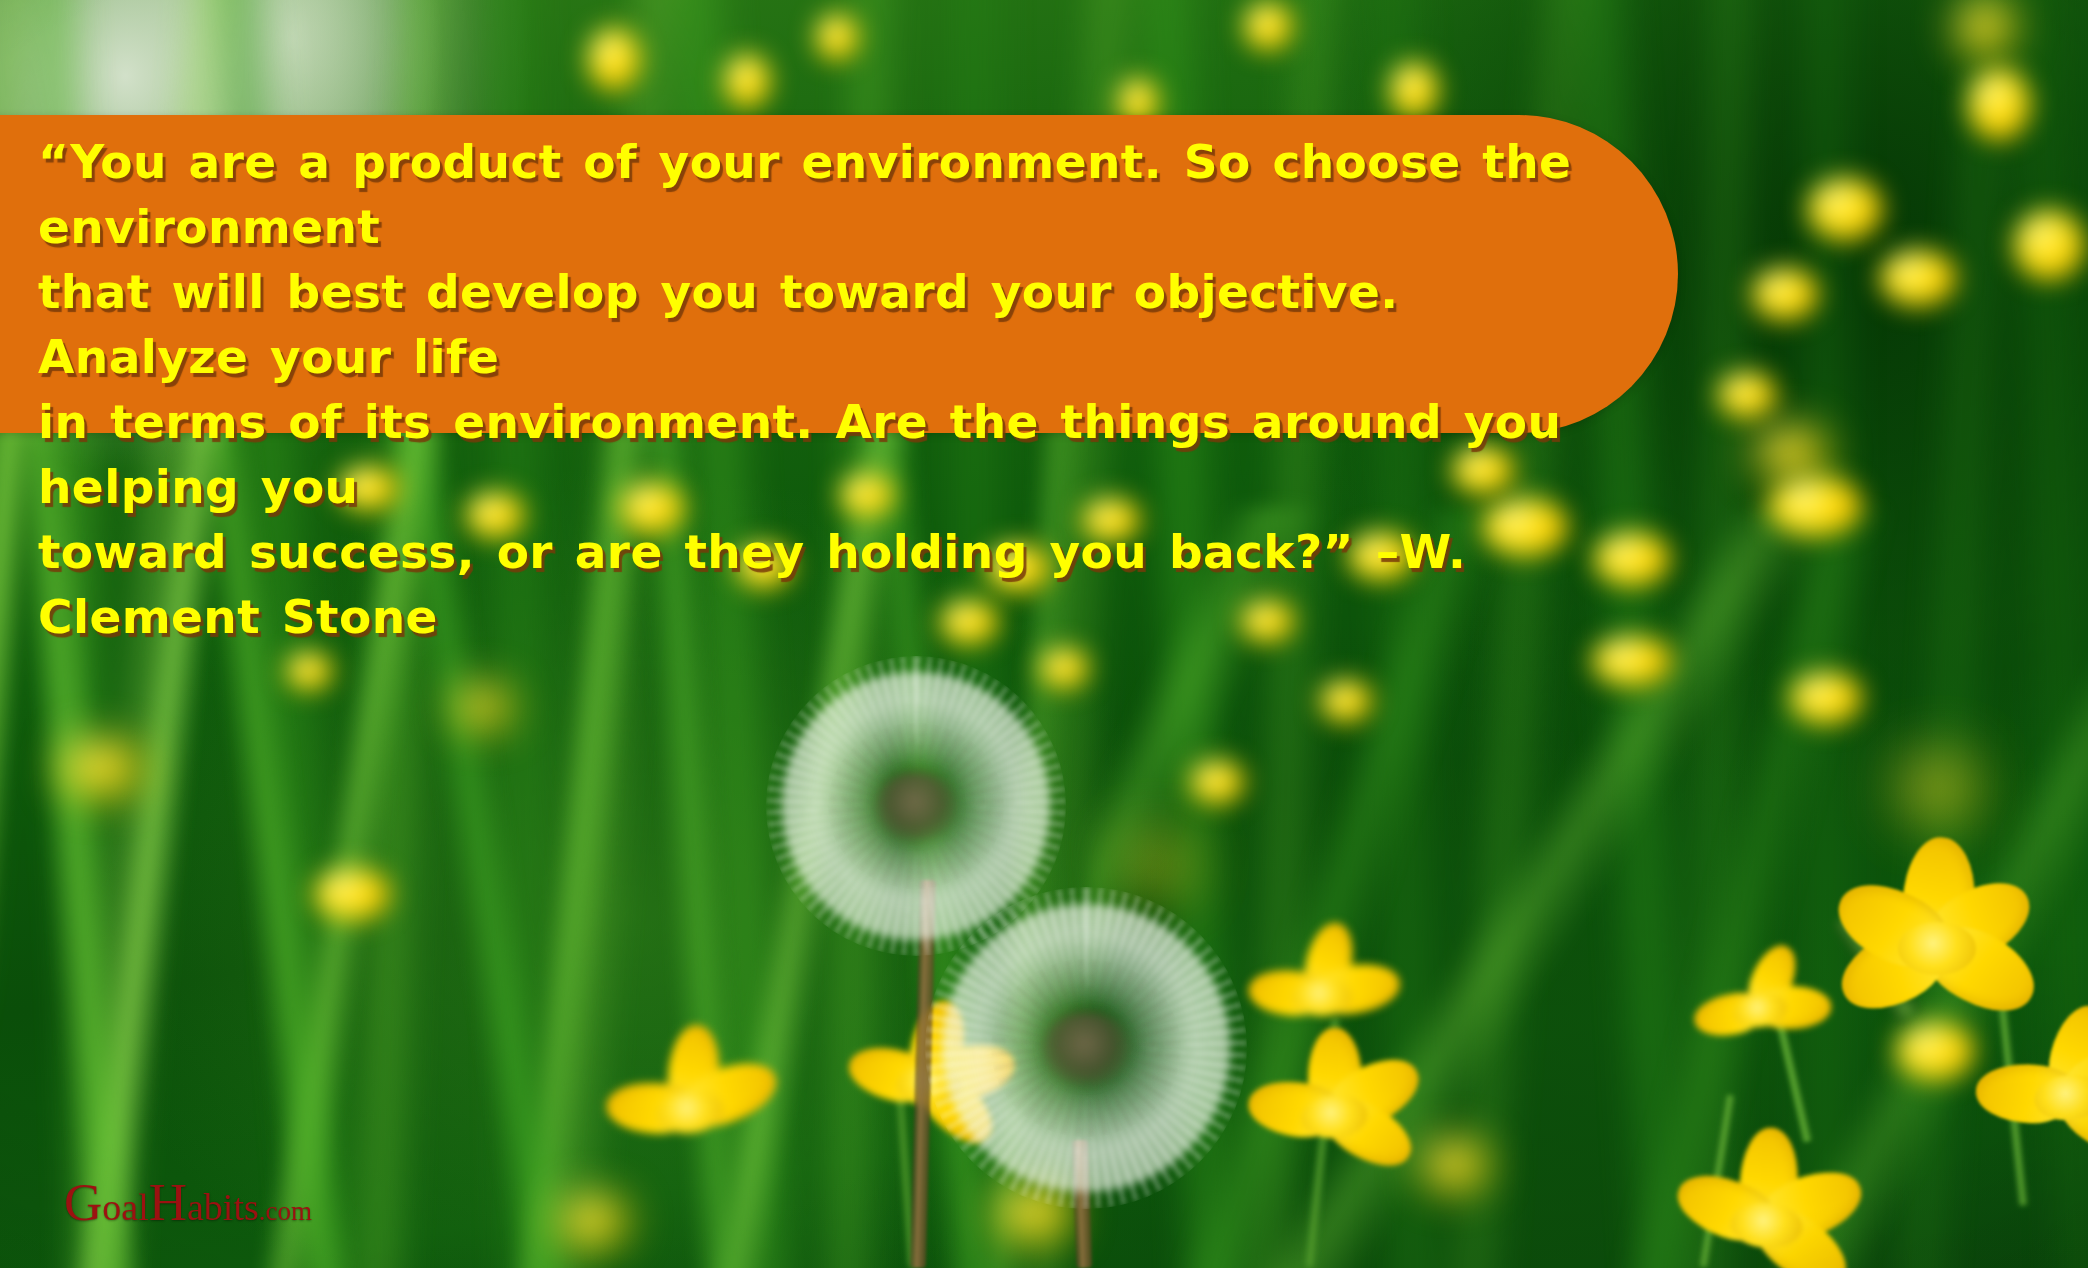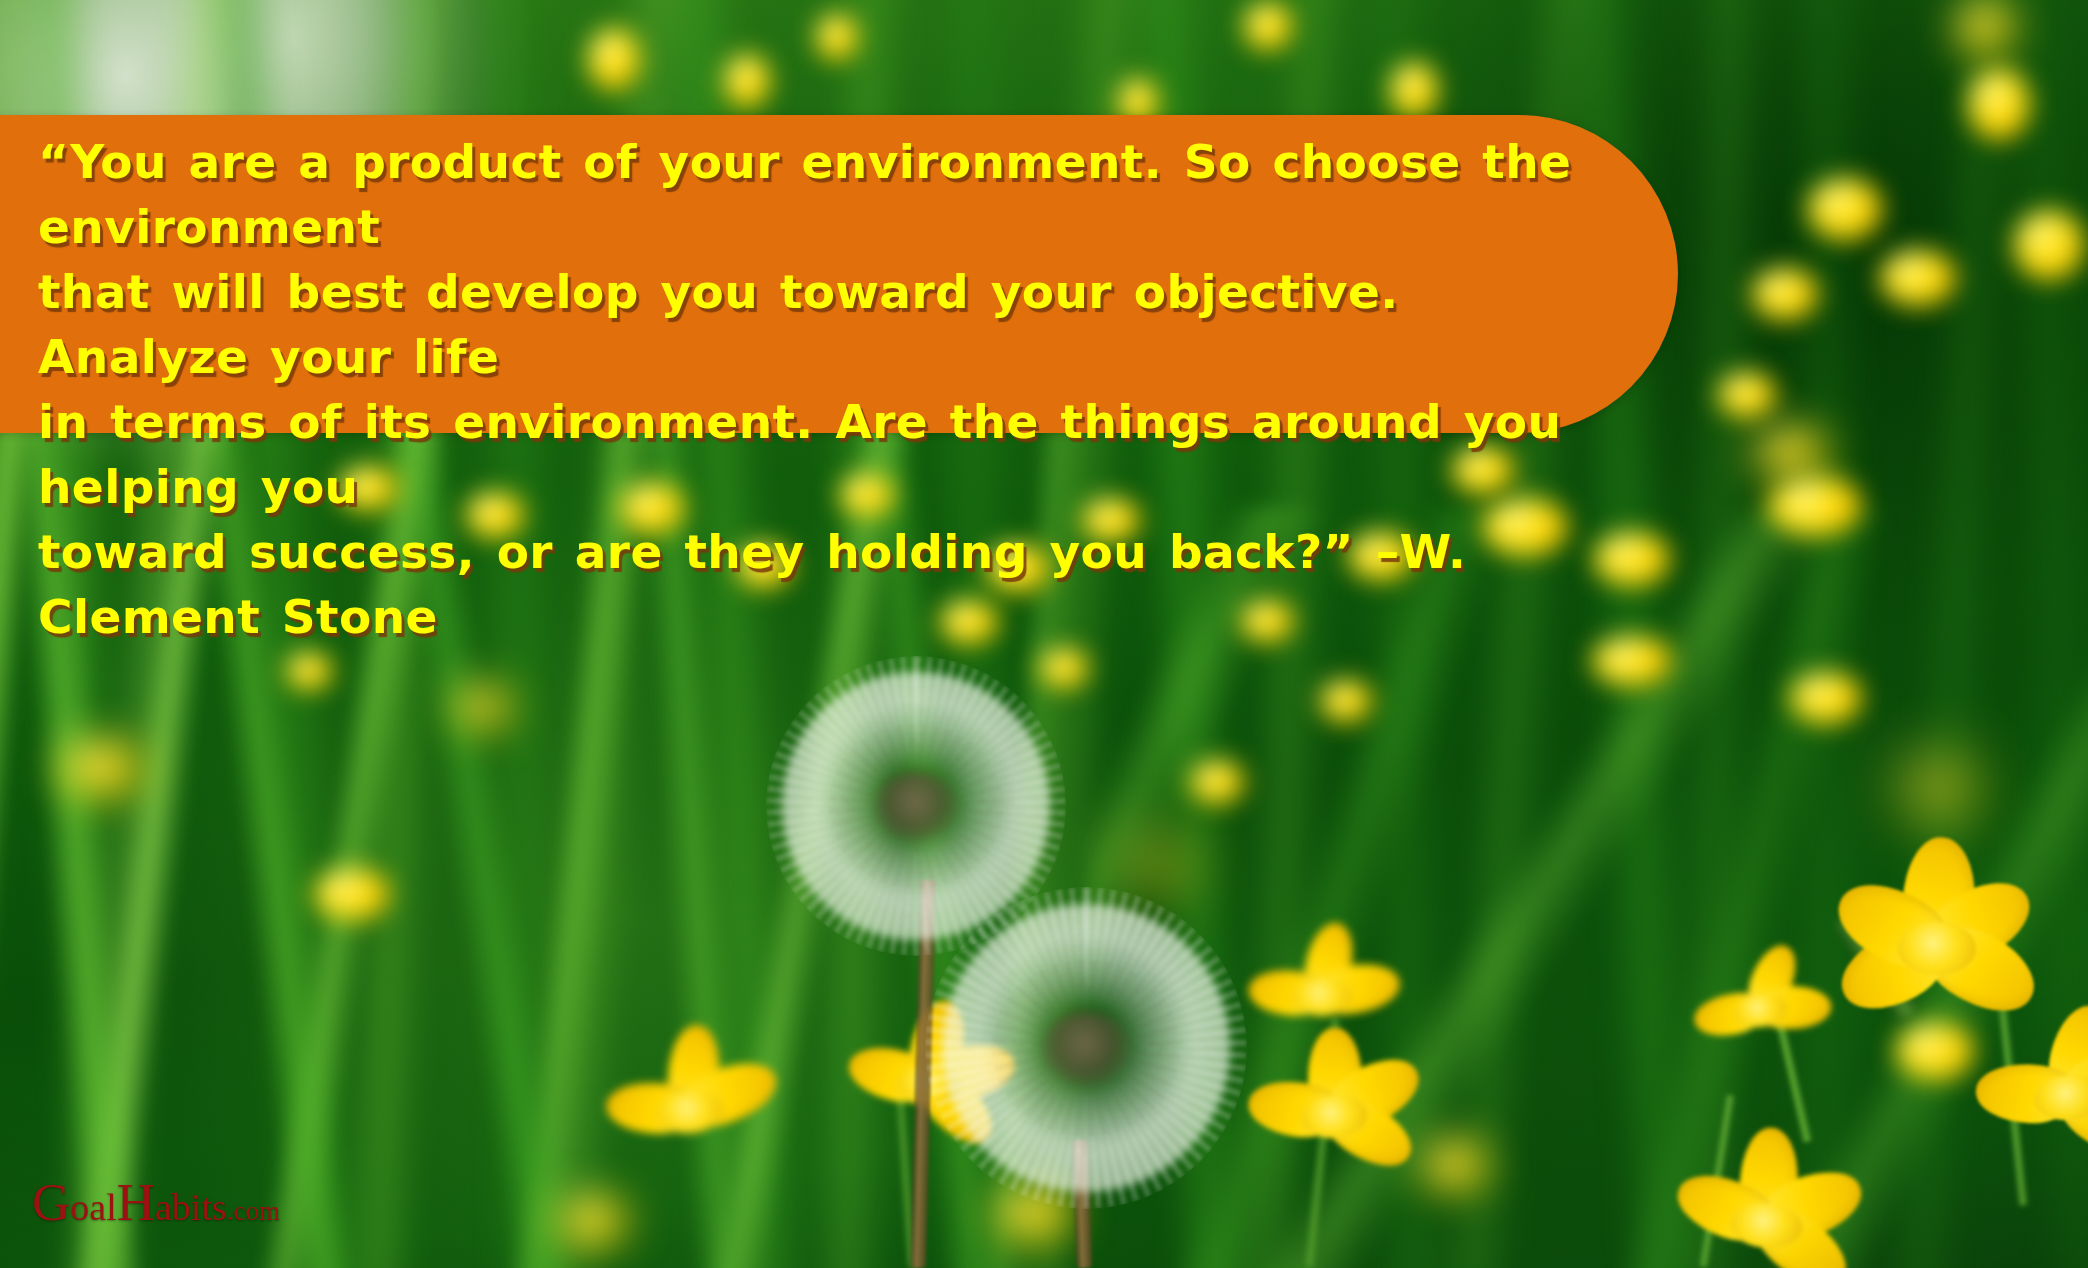--- a/index.html
+++ b/index.html
@@ -225,21 +225,21 @@
     line-height: 65px;
     letter-spacing: 0.4px;
     word-spacing: 5px;
     text-shadow: 3px 4px 1px rgba(120,58,8,0.85);
     white-space: pre-line;
   }
 
   
   #site-logo {
     position: absolute;
-    left: 32px;
+    left: 64px;
     top: 1176px;
     font-family: "Liberation Serif", "DejaVu Serif", serif;
     color: #9c1111;
     line-height: 1;
     white-space: nowrap;
     text-shadow: 0 1px 2px rgba(0,0,0,0.35);
   }
   #site-logo .cap   { font-size: 53px; }
   #site-logo .mid   { font-size: 38px; }
   #site-logo .tld   { font-size: 27px; }

